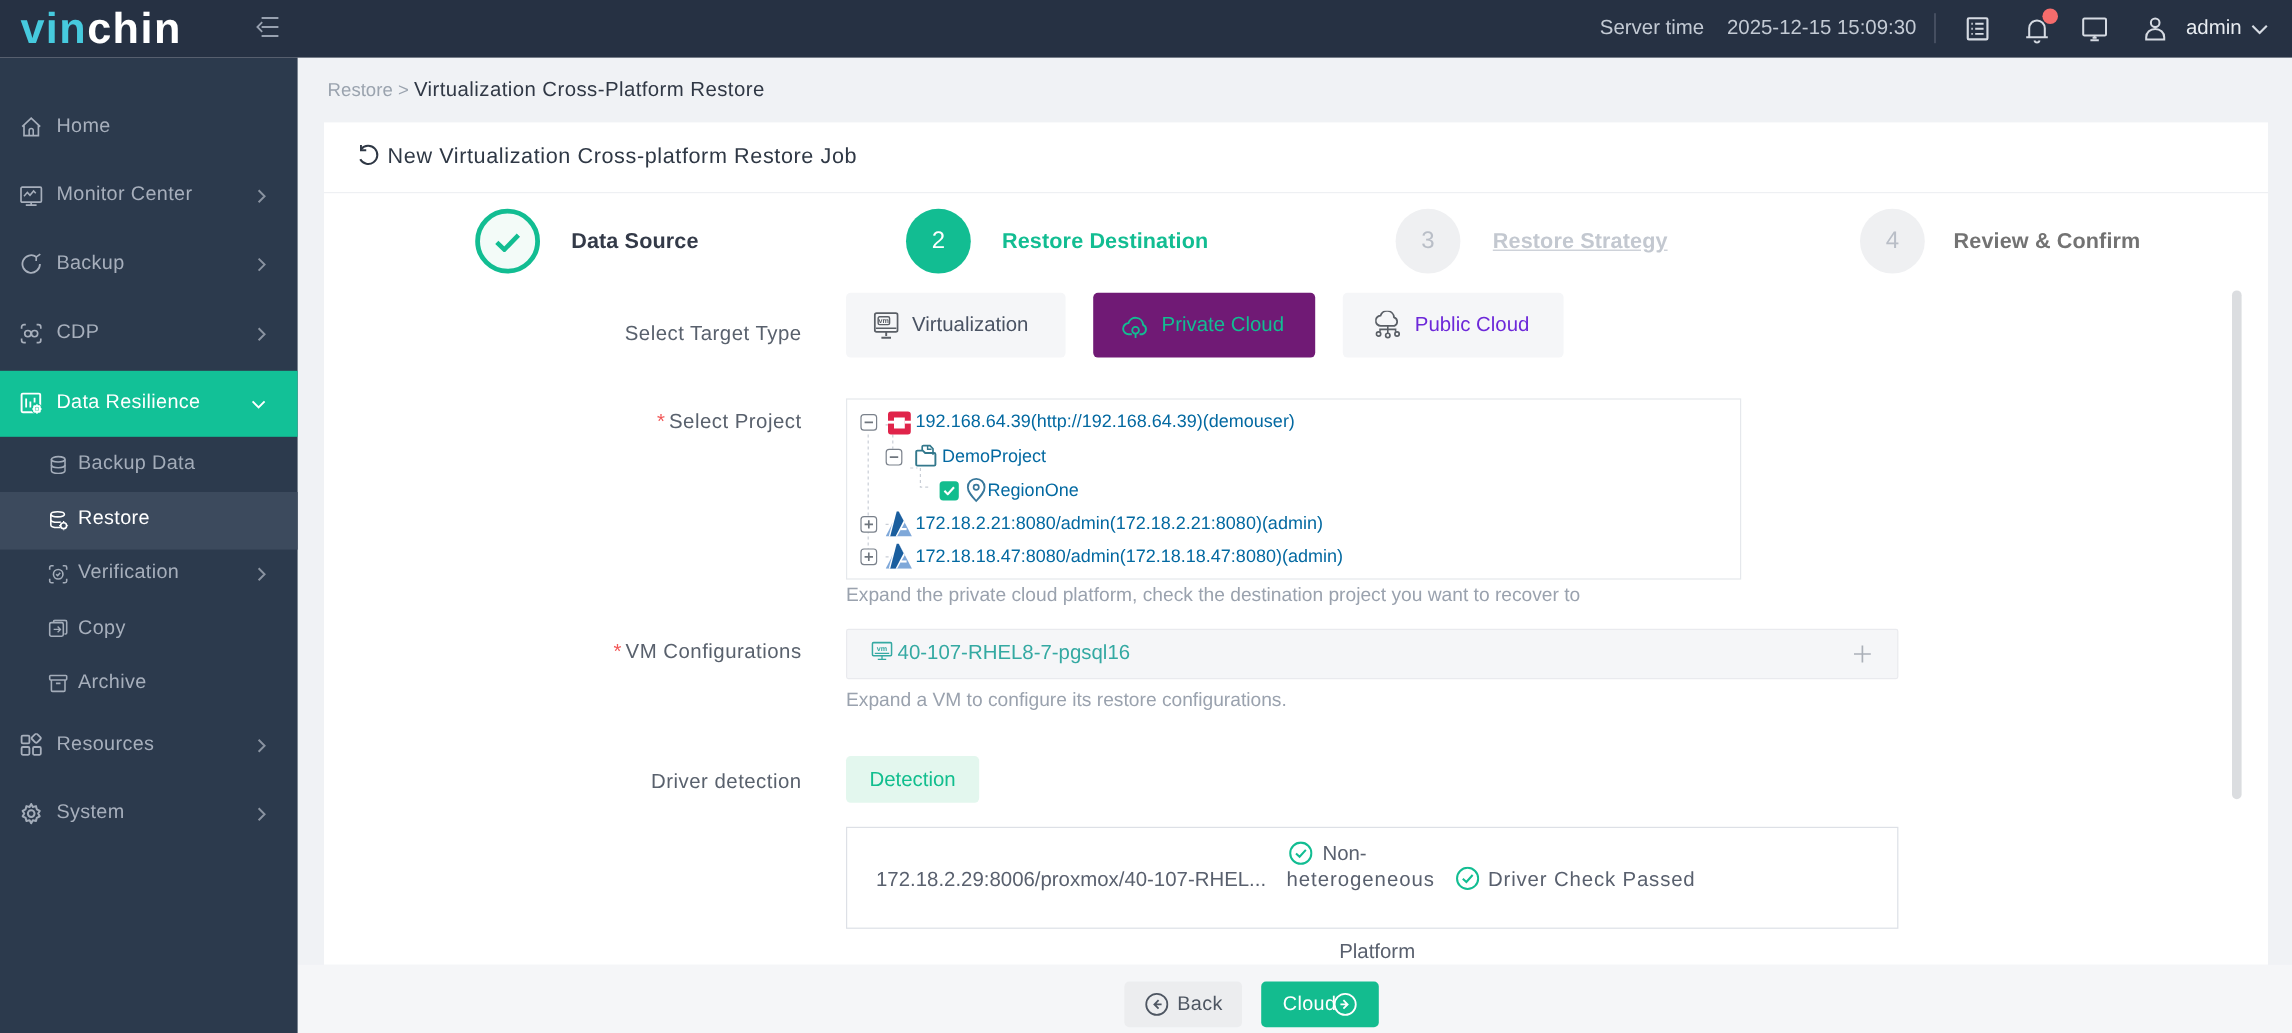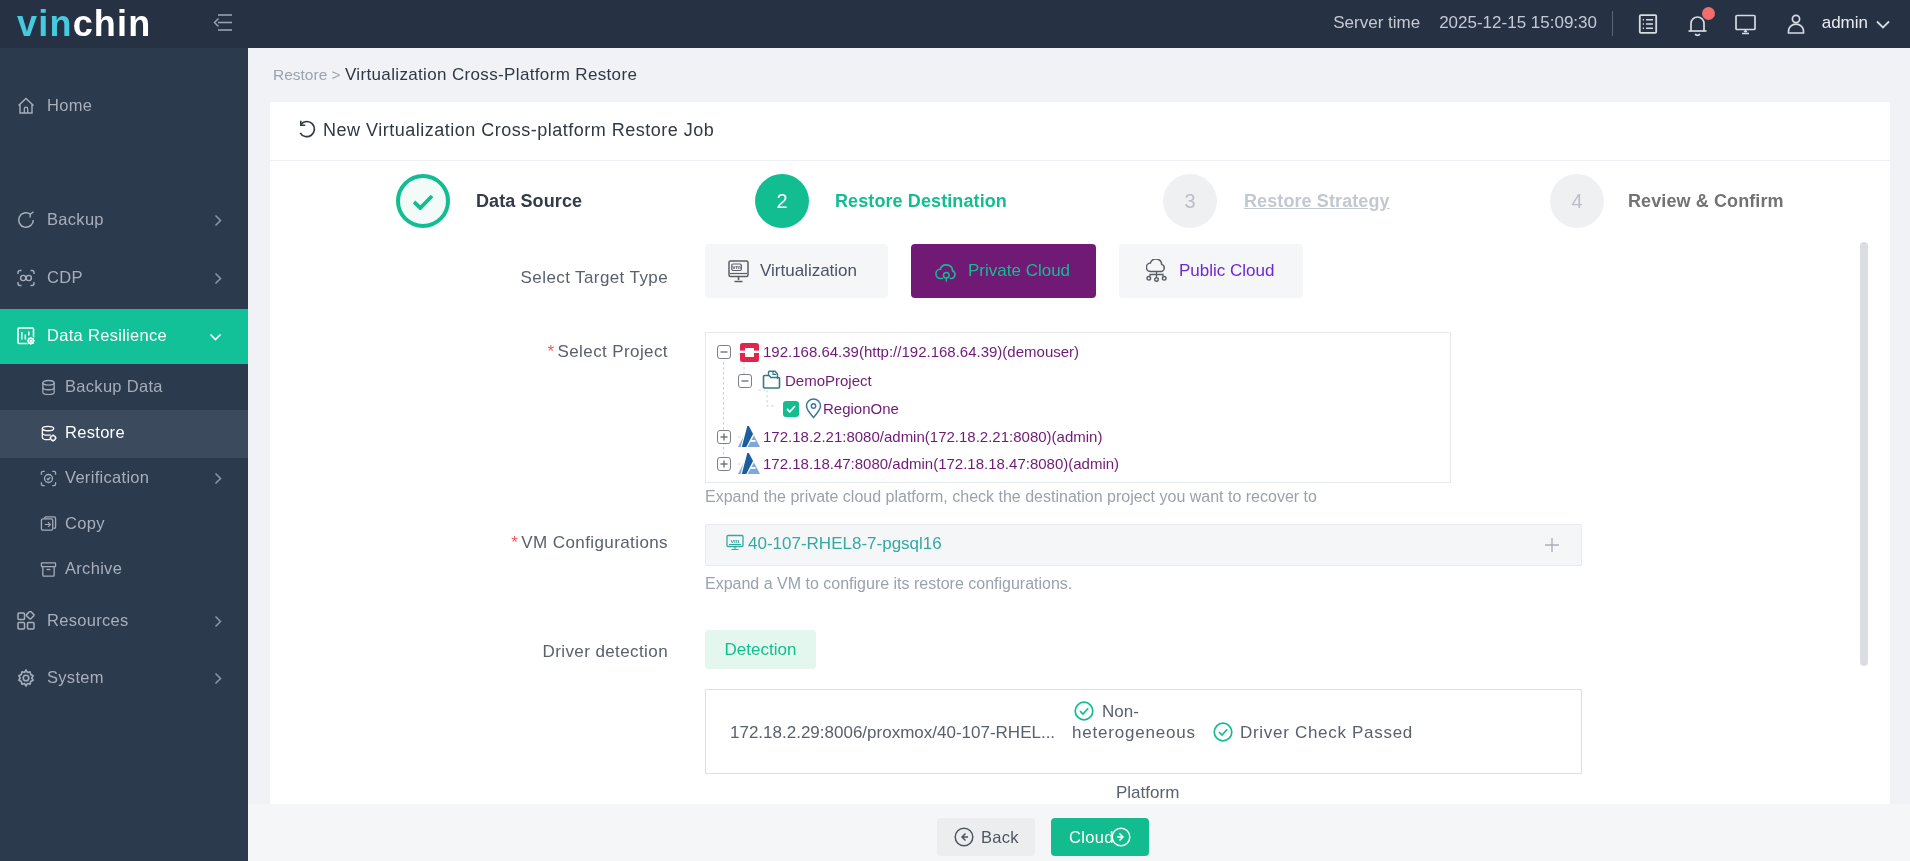--- a/index.html
+++ b/index.html
@@ -34,21 +34,21 @@
 .stepc{position:absolute;top:174px;width:54px;height:54px;border-radius:50%;text-align:center;line-height:54px;font-size:20px;}
 .steplbl{position:absolute;top:191px;font-size:18px;font-weight:600;letter-spacing:0.1px;}
 
 .flabel{position:absolute;font-size:17px;color:#59616D;text-align:right;width:200px;letter-spacing:0.4px;}
 .red{color:#F25858;margin-right:3px;}
 
 .tbtn{position:absolute;top:244px;height:54px;border-radius:4px;font-size:17px;}
 .tbtn .txt{position:absolute;top:17px;}
 
 #treebox{position:absolute;left:705px;top:332px;width:746px;height:151px;background:#fff;border:1px solid #E5E8EC;}
-.trow{position:absolute;font-size:15px;color:#701a75;height:28px;line-height:28px;}
+.trow{position:absolute;font-size:15px;color:#0369a1;height:28px;line-height:28px;}
 .expander{position:absolute;width:14px;height:14px;border:1px solid #7A818B;border-radius:3px;background:#fff;}
 .hint{position:absolute;font-size:16px;color:#9AA2AE;}
 
 #vmbox{position:absolute;left:705px;top:524px;width:877px;height:42px;background:#F5F6F8;border:1px solid #E9EAEE;border-radius:2px;}
 #vmname{position:absolute;left:748px;top:534px;font-size:17px;color:#34A9A2;}
 #detbtn{position:absolute;left:705px;top:630px;width:111px;height:39px;background:#E3F7EE;border-radius:4px;color:#11BE8E;font-size:17px;text-align:center;line-height:39px;}
 #resbox{position:absolute;left:705px;top:689px;width:877px;height:85px;background:#fff;border:1px solid #DDE0E6;}
 .restext{position:absolute;font-size:17px;color:#59606E;}
 
 #sbar{position:absolute;left:1860px;top:242px;width:8px;height:424px;background:#DBDDE0;border-radius:4px;}
@@ -95,20 +95,31 @@
   </svg>
 </div>
 
 <div id="sidebar">
   <div class="mitem" style="top:35px">
     <svg class="ic" viewBox="0 0 20 20" fill="none" stroke="#A7AFBC" stroke-width="1.4">
         <path d="M2.5 9.5 L10 2.5 L17.5 9.5 M4 8.2 V17 H16 V8.2"></path>
         <path d="M8.3 17 V12.8 a1.7 1.7 0 0 1 3.4 0 V17" stroke-width="1.3"></path>
       </svg>
     <span class="lbl">Home</span>
+  </div>
+  <div class="mitem" style="top:92px">
+    <svg class="ic" viewBox="0 0 20 20" fill="none" stroke="#A7AFBC" stroke-width="1.4">
+        <rect x="1.5" y="3" width="17" height="12.5" rx="1"></rect>
+        <path d="M4 10.5 l2.8-3.2 2.2 2.4 3-3.6 1.8 2" stroke-width="1.3"></path>
+        <path d="M10 15.5 V18 M5.5 18 H14.5"></path>
+      </svg>
+    <span class="lbl">Monitor Center</span>
+    <svg class="chev" width="8" height="13" viewBox="0 0 8 13" fill="none" stroke="#8A93A1" stroke-width="1.6">
+        <path d="M1.5 1.5 L6.5 6.5 L1.5 11.5"></path>
+      </svg>
   </div>
   <div class="mitem" style="top:149px">
     <svg class="ic" viewBox="0 0 20 20" fill="none" stroke="#A7AFBC" stroke-width="1.5">
         <path d="M17.3 10 a7.3 7.3 0 1 1 -3-5.9"></path>
         <path d="M17.6 1.8 l-3.3 2.3 -0.2 3.4" stroke-width="1.4" fill="none"></path>
       </svg>
     <span class="lbl">Backup</span>
     <svg class="chev" width="8" height="13" viewBox="0 0 8 13" fill="none" stroke="#8A93A1" stroke-width="1.6">
         <path d="M1.5 1.5 L6.5 6.5 L1.5 11.5"></path>
       </svg>

